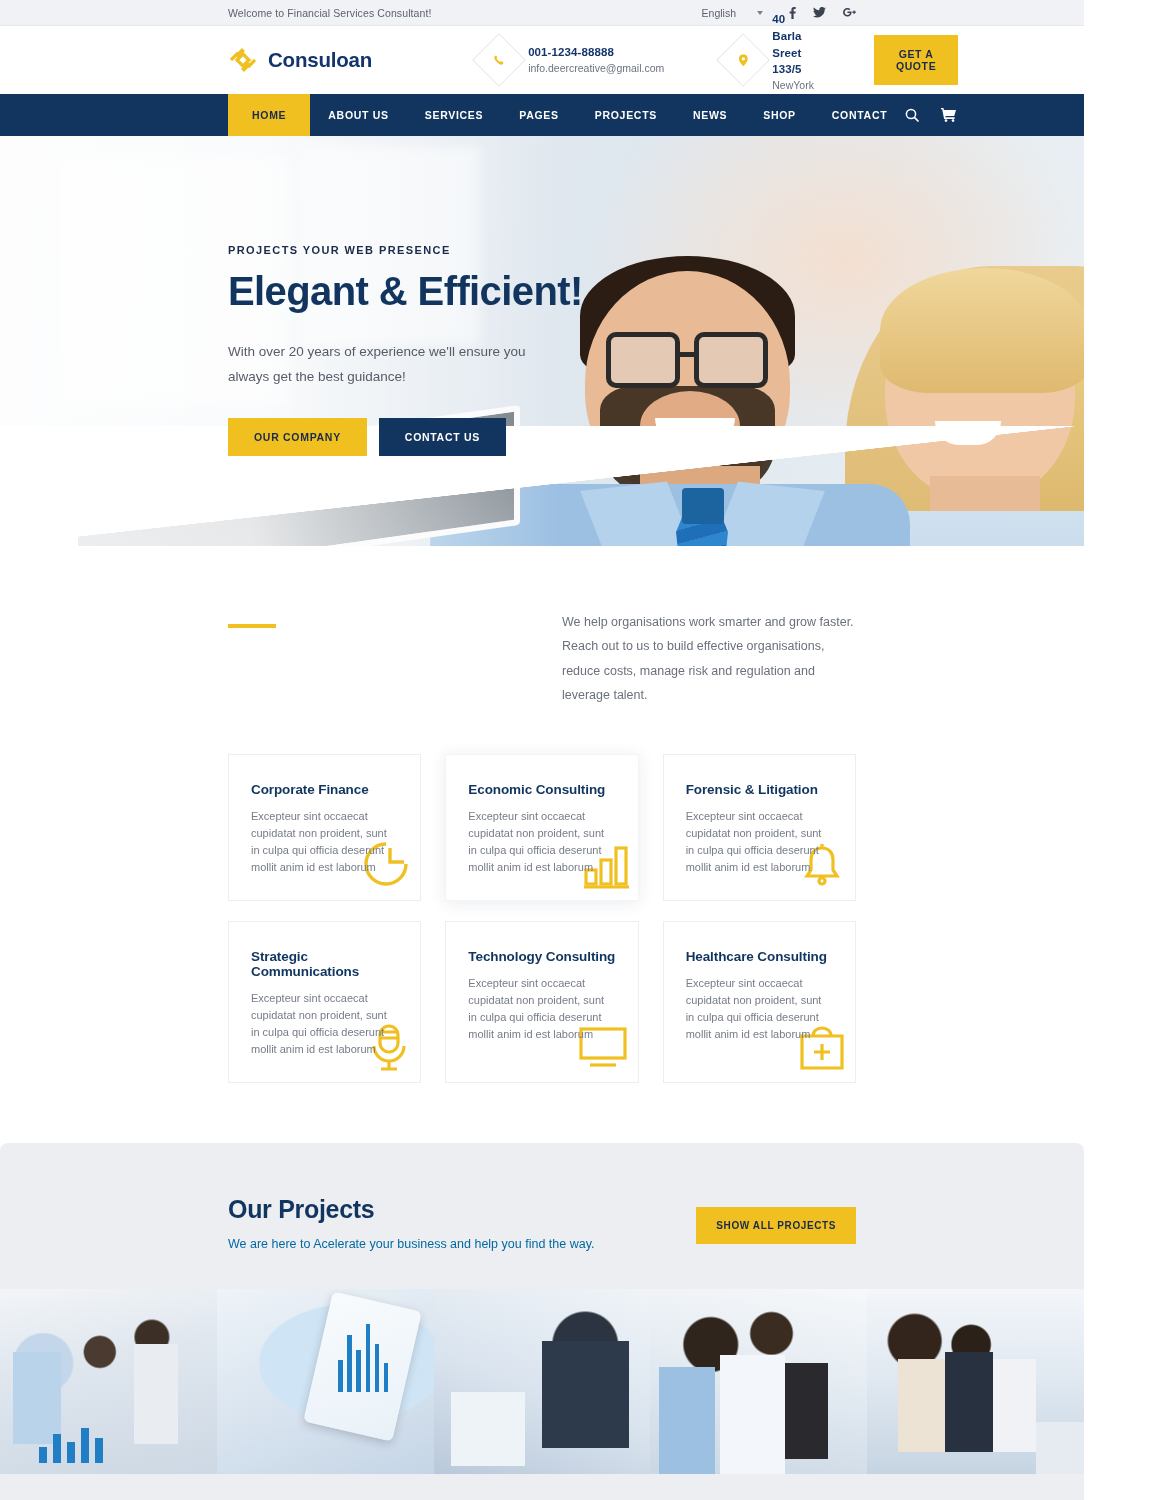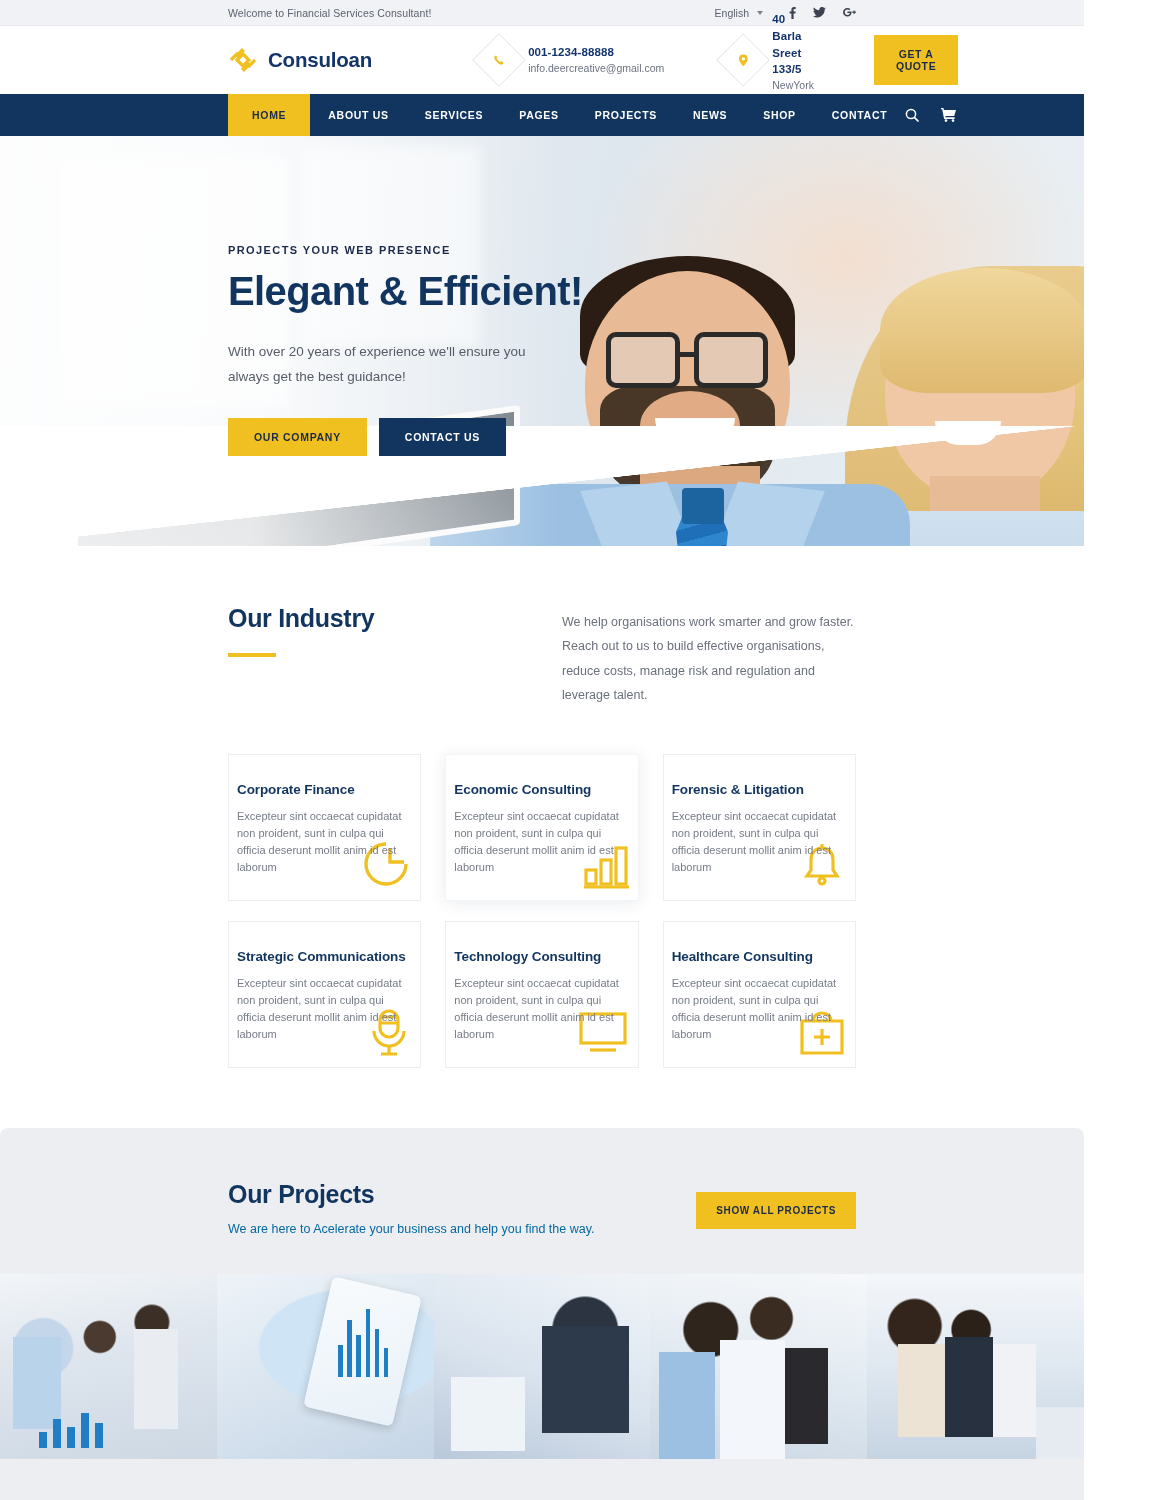--- a/index.html
+++ b/index.html
@@ -18,21 +18,21 @@
     background: #f1f2f5;
     display: flex;
     align-items: center;
     padding: 0 228px 0 228px;
     justify-content: space-between;
     border-bottom: 1px solid #e7e8ec;
   }
   .topbar-left { font-size: 10.5px; color: #5c6270; letter-spacing: .1px; }
   .topbar-right { display: flex; align-items: center; gap: 0; }
   .lang {
-    font-size: 10.5px; color: #5c6270; display: flex; align-items: center; gap: 8px;
+    font-size: 10.5px; color: #5c6270; display: flex; align-items: center; gap: 21px;
     margin-right: 26px; cursor: pointer;
   }
   .chev { width: 0; height: 0; border-left: 3.2px solid transparent; border-right: 3.2px solid transparent; border-top: 4px solid #7a808c; display:inline-block; }
   .social { display:flex; align-items:center; gap: 17px; }
   .social span { font-size: 11px; color: #3c4250; line-height: 1; cursor: pointer; }
   .social svg { display:block; }
 
   
   .header {
     height: 68px;
@@ -166,21 +166,21 @@
 
   
   .industry { padding: 58px 228px 60px; background: #fff; }
   .ind-head { display: flex; align-items: flex-start; }
   .ind-title-col { width: 334px; flex: none; }
   .sec-title { font-size: 25px; font-weight: bold; color: #11355f; letter-spacing: -0.3px; }
   .title-rule { width: 48px; height: 4px; background: #f0c020; margin-top: 20px; }
   .ind-desc { font-size: 12.5px; color: #6a707c; line-height: 1.95; padding-top: 6px; }
   .cards { display: grid; grid-template-columns: repeat(3, 1fr); gap: 20px 24px; margin-top: 46px; }
   .card {
-    background:#fff; border: 1px solid #edeef1; padding: 27px 8px 24px; position: relative;
+    background:#fff; border: 1px solid #edeef1; padding: 27px 22px 24px; position: relative;
     min-height: 113px; overflow: hidden;
   }
   .card.raised { box-shadow: 0 2px 16px rgba(20,40,80,.09); border-color:#f3f4f6; }
   .card h3 { font-size: 13.5px; font-weight: bold; color:#11355f; margin-bottom: 11px; letter-spacing:-0.1px;}
   .card p { font-size: 11px; color:#767c88; line-height: 1.55; position: relative; z-index: 2; }
   .card-icon { position:absolute; right: 8px; bottom: 6px; z-index: 1; color:#f0c020; }
 
   
   .projects { background:#edeef2; padding: 52px 0 0; border-radius: 8px; }
   .proj-head { padding: 0 228px; display:flex; align-items:flex-start; }
@@ -382,21 +382,20 @@
       <div class="hero-btns">
         <button class="btn-y">OUR COMPANY</button>
         <button class="btn-n">CONTACT US</button>
       </div>
     </div>
   </div>
 
   <div class="industry">
     <div class="ind-head">
       <div class="ind-title-col">
-        <div class="sec-title">Our Industry</div>
         <div class="title-rule"></div>
       </div>
       <div class="ind-desc">We help organisations work smarter and grow faster. Reach out to us to build effective organisations, reduce costs, manage risk and regulation and leverage talent.</div>
     </div>
 
     <div class="cards">
 
       <div class="card">
         <h3>Corporate Finance</h3>
         <p>Excepteur sint occaecat cupidatat non proident, sunt in culpa qui officia deserunt mollit anim id est laborum</p>

